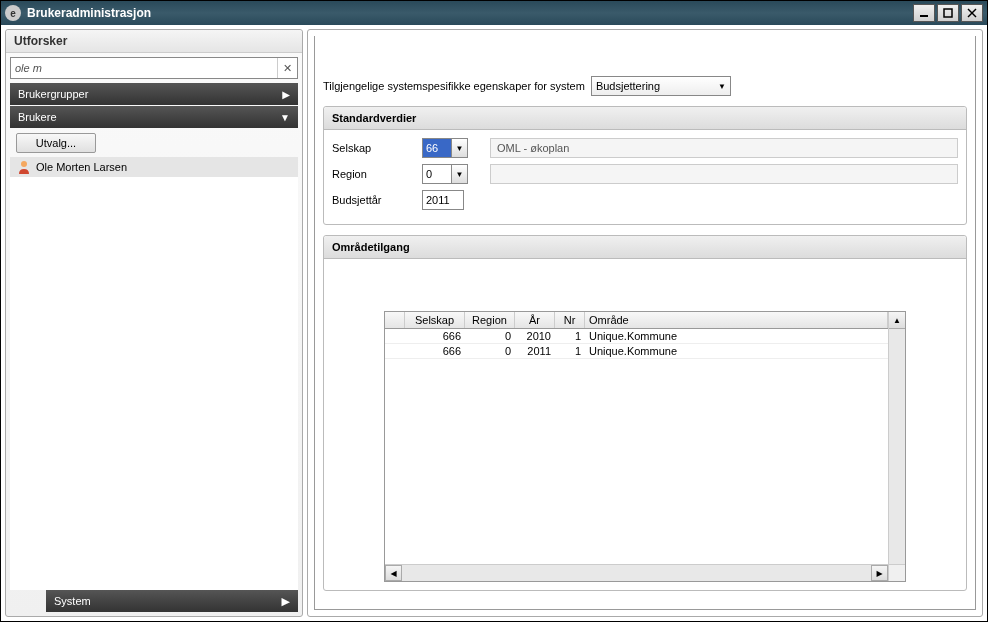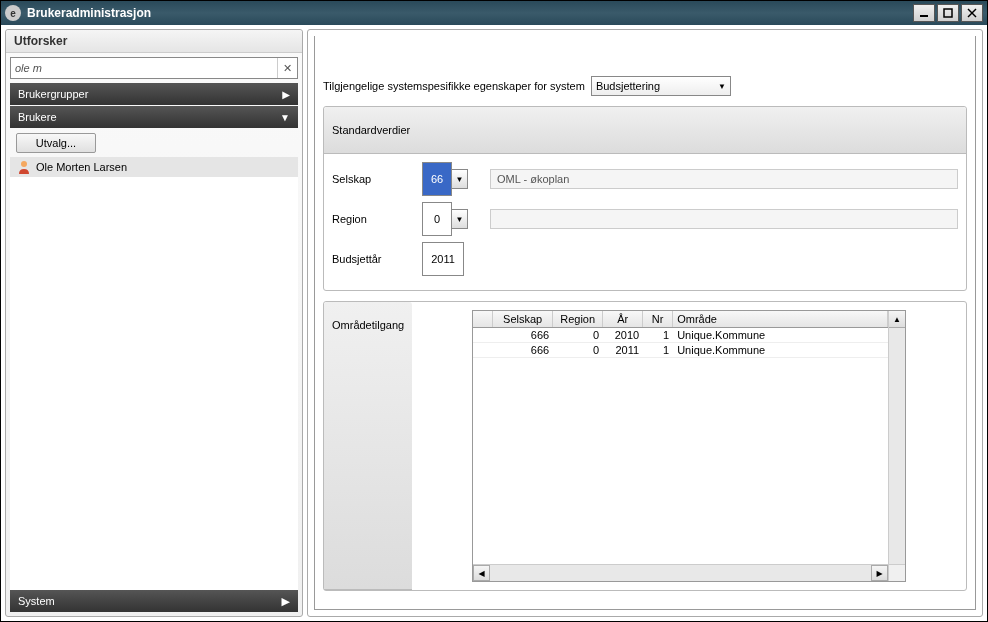--- a/index.html
+++ b/index.html
@@ -25,49 +25,49 @@
 
 .nav-bar { height: 22px; background: linear-gradient(to bottom, #555, #333); color: #fff; display: flex; align-items: center; justify-content: space-between; padding: 0 8px; margin-bottom: 1px; cursor: pointer; font-size: 11px; }
 .nav-bar .arrow { font-size: 10px; }
 
 .utvalg-btn { width: 80px; height: 20px; background: linear-gradient(to bottom, #f8f8f8, #e0e0e0); border: 1px solid #999; border-radius: 2px; font-size: 11px; cursor: pointer; margin: 4px 0 4px 6px; }
 
 .user-list { flex: 1; background: #fff; border: none; }
 .user-item { display: flex; align-items: center; padding: 2px 6px; background: #e5e5e5; cursor: pointer; }
 .user-icon { width: 16px; height: 16px; margin-right: 4px; }
 
-.system-bar { height: 22px; background: linear-gradient(to bottom, #555, #333); color: #fff; display: flex; align-items: center; justify-content: space-between; padding: 0 8px; cursor: pointer; font-size: 11px; }
+.system-bar { height: 22px; background: linear-gradient(to bottom, #555, #333); color: #fff; display: flex; align-items: center; justify-content: space-between; padding: 0 8px; cursor: pointer; font-size: 11px; margin-left: 36px; }
 
 .content { flex: 1; display: flex; flex-direction: column; border: 1px solid #aaa; border-radius: 3px; background: #fff; }
 .content-header { padding: 4px 8px; font-size: 12px; font-weight: bold; color: #333; background: linear-gradient(to bottom, #f5f5f5, #e5e5e5); border-bottom: 1px solid #ccc; border-radius: 3px 3px 0 0; }
 .content-body { flex: 1; padding: 6px; display: flex; flex-direction: column; }
 
 .tabs { display: flex; border-bottom: 1px solid #999; }
 .tab { padding: 4px 12px; border: 1px solid #999; border-bottom: none; background: linear-gradient(to bottom, #f5f5f5, #e0e0e0); margin-right: 2px; border-radius: 3px 3px 0 0; cursor: pointer; position: relative; top: 1px; font-size: 11px; }
 .tab.active { background: #fff; border-bottom: 1px solid #fff; font-weight: normal; }
 
 .tab-pane { flex: 1; border: 1px solid #999; border-top: none; padding: 8px; display: flex; flex-direction: column; background: #fff; }
 
 .system-row { display: flex; align-items: center; margin-bottom: 10px; gap: 6px; margin-top: 32px; }
 .dropdown { height: 20px; border: 1px solid #888; background: linear-gradient(to bottom, #fff, #eee); display: flex; align-items: center; padding: 0 4px; cursor: pointer; }
 .dropdown .dd-text { flex: 1; font-size: 11px; }
 .dropdown .dd-arrow { font-size: 8px; margin-left: 6px; }
 
 .fieldset { border: 1px solid #bbb; border-radius: 3px; margin-bottom: 10px; }
-.fieldset-head { background: linear-gradient(to bottom, #f0f0f0, #dcdcdc); padding: 17px 8px; font-weight: normal; border-bottom: 1px solid #bbb; border-radius: 3px 3px 0 0; font-size: 11px; }
+.fieldset-head { background: linear-gradient(to bottom, #f0f0f0, #dcdcdc); padding: 5px 8px; font-weight: bold; border-bottom: 1px solid #bbb; border-radius: 3px 3px 0 0; font-size: 11px; }
 .fieldset-body { padding: 8px; }
 
 .form-row { display: flex; align-items: center; margin-bottom: 6px; }
 .form-label { width: 90px; font-size: 11px; }
-.small-input { width: 42px; height: 34px; border: 1px solid #888; text-align: center; padding: 0 3px; font-size: 11px; }
+.small-input { width: 42px; height: 20px; border: 1px solid #888; text-align: left; padding: 0 3px; font-size: 11px; }
 .small-input.sel { background: #3968c6; color: #fff; }
 .combo-arrow { width: 16px; height: 20px; border: 1px solid #888; border-left: none; background: linear-gradient(to bottom, #fff, #ddd); display: flex; align-items: center; justify-content: center; font-size: 8px; cursor: pointer; }
 .desc-field { flex: 1; height: 20px; border: 1px solid #ccc; background: #f5f5f5; padding: 0 6px; display: flex; align-items: center; margin-left: 22px; font-size: 11px; color: #555; }
 
-.omrade-fieldset { flex: 1; display: flex; flex-direction: row; }
+.omrade-fieldset { flex: 1; display: flex; flex-direction: column; gap: 44px; }
 .grid-wrap { flex: 1; display: flex; padding: 8px 60px; }
 .grid { flex: 1; border: 1px solid #999; display: flex; flex-direction: column; background: #fff; position: relative; }
 .grid-head { display: flex; background: linear-gradient(to bottom, #f8f8f8, #e5e5e5); border-bottom: 1px solid #999; }
 .grid-head div { padding: 2px 4px; border-right: 1px solid #ccc; font-size: 11px; text-align: center; }
 .grid-body { flex: 1; overflow: auto; }
 .grid-row { display: flex; border-bottom: 1px solid #eee; }
 .grid-row div { padding: 1px 4px; font-size: 11px; text-align: right; }
 .col0 { width: 20px; } .col1 { width: 60px; } .col2 { width: 50px; } .col3 { width: 40px; } .col4 { width: 30px; } .col5 { flex: 1; text-align: left !important; }
 .grid-vscroll { width: 17px; background: #e8e8e8; border-left: 1px solid #ccc; position: relative; }
 .grid-vscroll .up { position:absolute; top:0; left:0; right:0; height:17px; background:linear-gradient(#f5f5f5,#ddd); border-bottom:1px solid #aaa; display:flex;align-items:center;justify-content:center;font-size:8px; }

